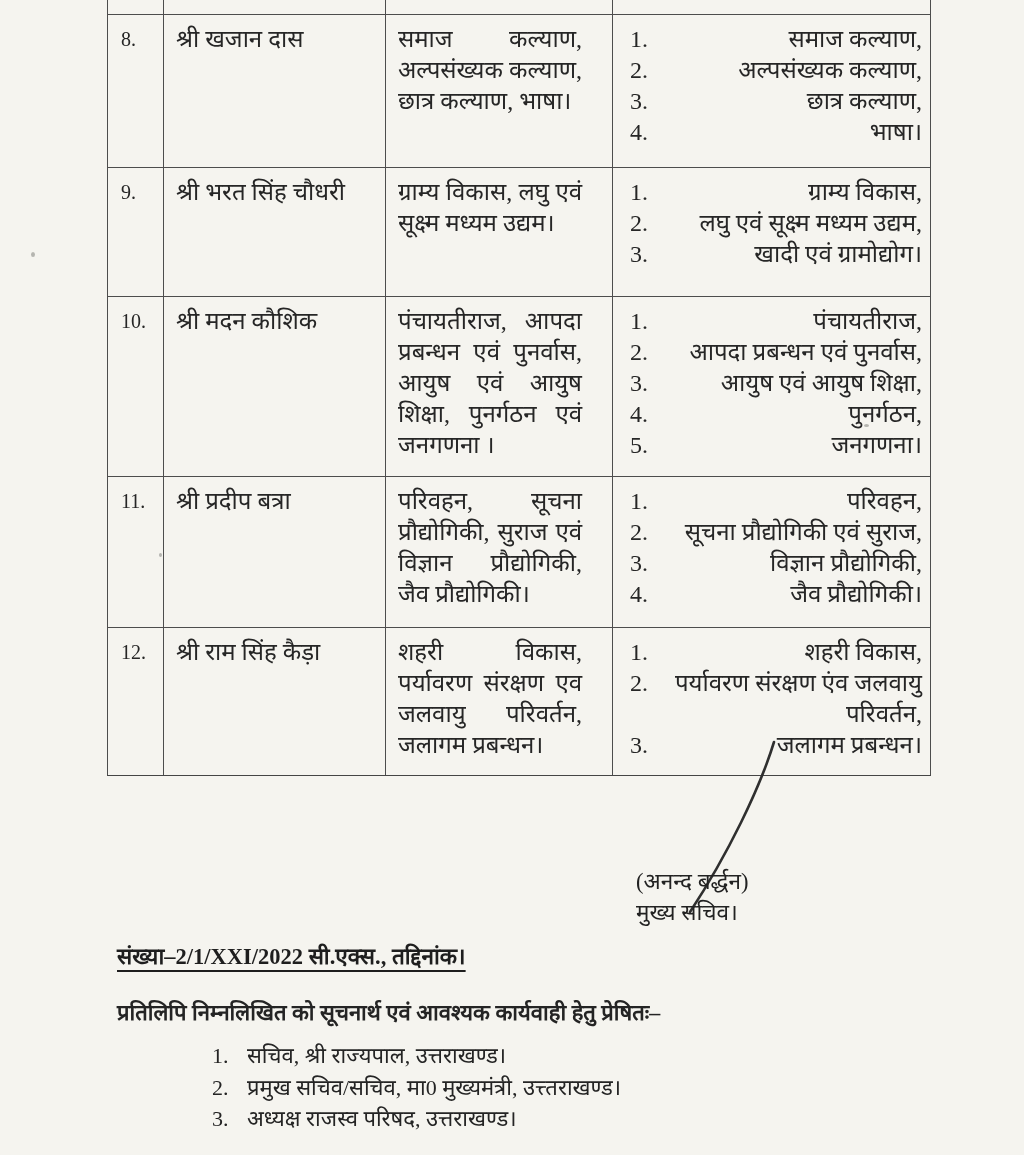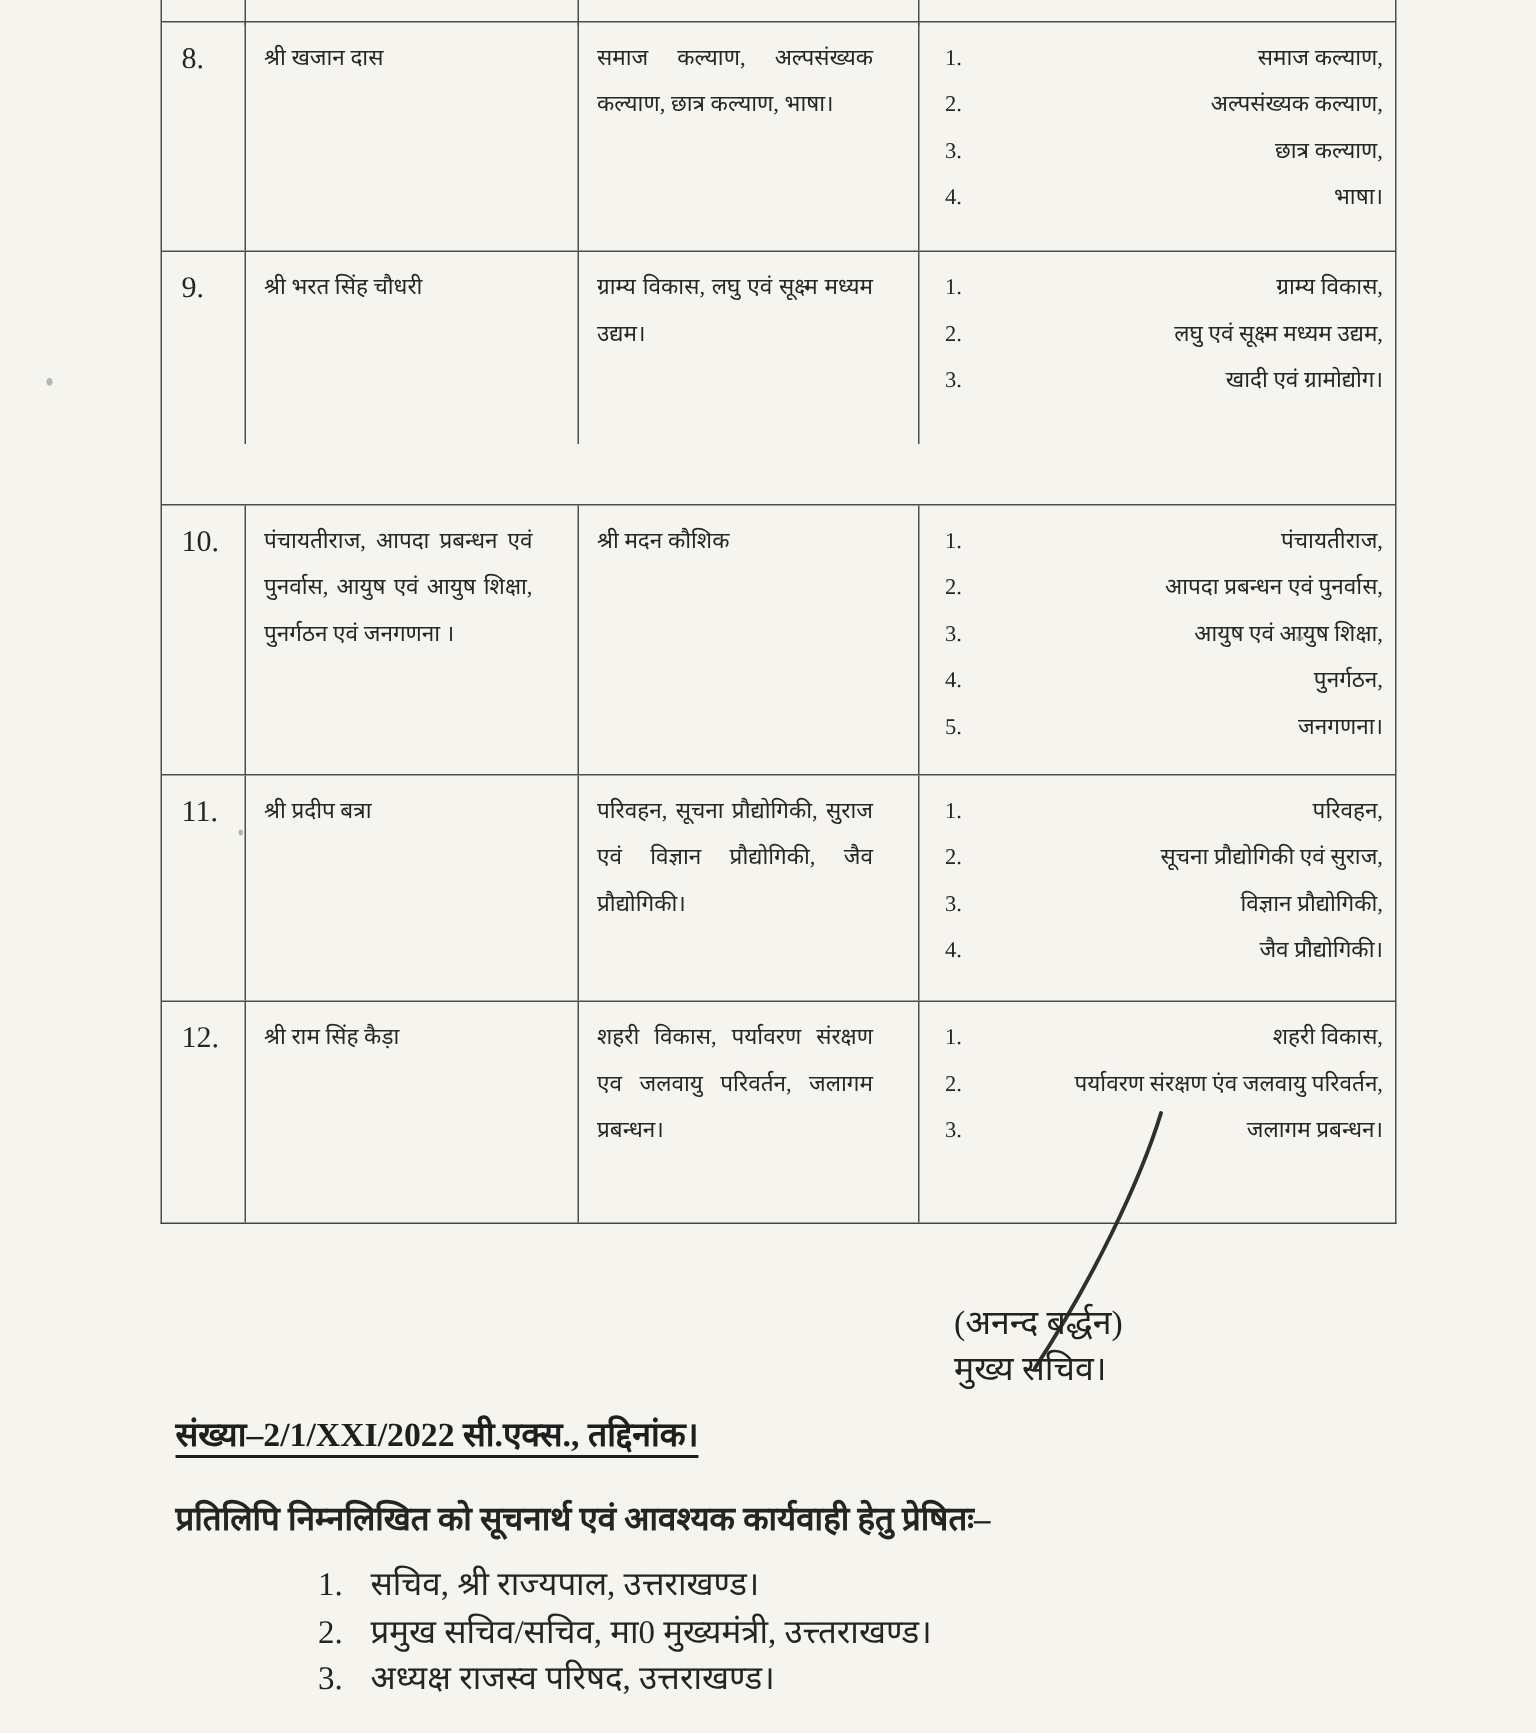--- a/index.html
+++ b/index.html
@@ -27,36 +27,36 @@
     display:grid;
     grid-template-columns:56px 222px 227px 1fr;
     border-top:1.5px solid #4d4d4d;
     box-sizing:border-box;
   }
   .trow.partial{border-top:none;height:14px;}
   .cell{
     border-right:1.4px solid #4d4d4d;
     box-sizing:border-box;
     padding:9px 8px 8px 12px;
-    font-size:15px;line-height:31px;
+    font-size:24px;line-height:31px;
     color:#262626;
   }
   .cell:last-child{border-right:none;}
   .cell.sn{padding-left:13px;padding-right:2px;font-size:20px;}
   .cell.dept{
     text-align:justify;text-align-last:left;
     padding-right:30px;
   }
   .cell.alloc{padding-left:17px;padding-right:8px;}
   .al{display:flex;gap:9px;}
   .al-n{flex:0 0 23px;}
   .al-t{flex:1;text-align:right;}
   .r8{min-height:153px;}
   .r9{min-height:129px;}
-  .r10{min-height:180px;margin-top:40px;}
+  .r10{min-height:180px;}
   .r11{min-height:151px;}
   .r12{min-height:148px;}
   
   .sig-svg{position:absolute;left:650px;top:736px;width:140px;height:185px;}
   .sig-block{
     position:absolute;left:636px;top:866px;width:210px;
     font-size:22.5px;line-height:31px;color:#222;
   }
   
   .ref-line{
@@ -134,22 +134,22 @@
           </div>
         <div class="al">
             <span class="al-n">3.</span>
             <span class="al-t">खादी एवं ग्रामोद्योग।</span>
           </div>
       </div>
     </div>
 
     <div class="trow r10">
       <div class="cell sn">10.</div>
+      <div class="cell name">श्री मदन कौशिक</div>
       <div class="cell dept">पंचायतीराज, आपदा प्रबन्धन एवं पुनर्वास, आयुष एवं आयुष शिक्षा, पुनर्गठन एवं जनगणना ।</div>
-      <div class="cell name">श्री मदन कौशिक</div>
       <div class="cell alloc">
         <div class="al">
             <span class="al-n">1.</span>
             <span class="al-t">पंचायतीराज,</span>
           </div>
         <div class="al">
             <span class="al-n">2.</span>
             <span class="al-t">आपदा प्रबन्धन एवं पुनर्वास,</span>
           </div>
         <div class="al">

